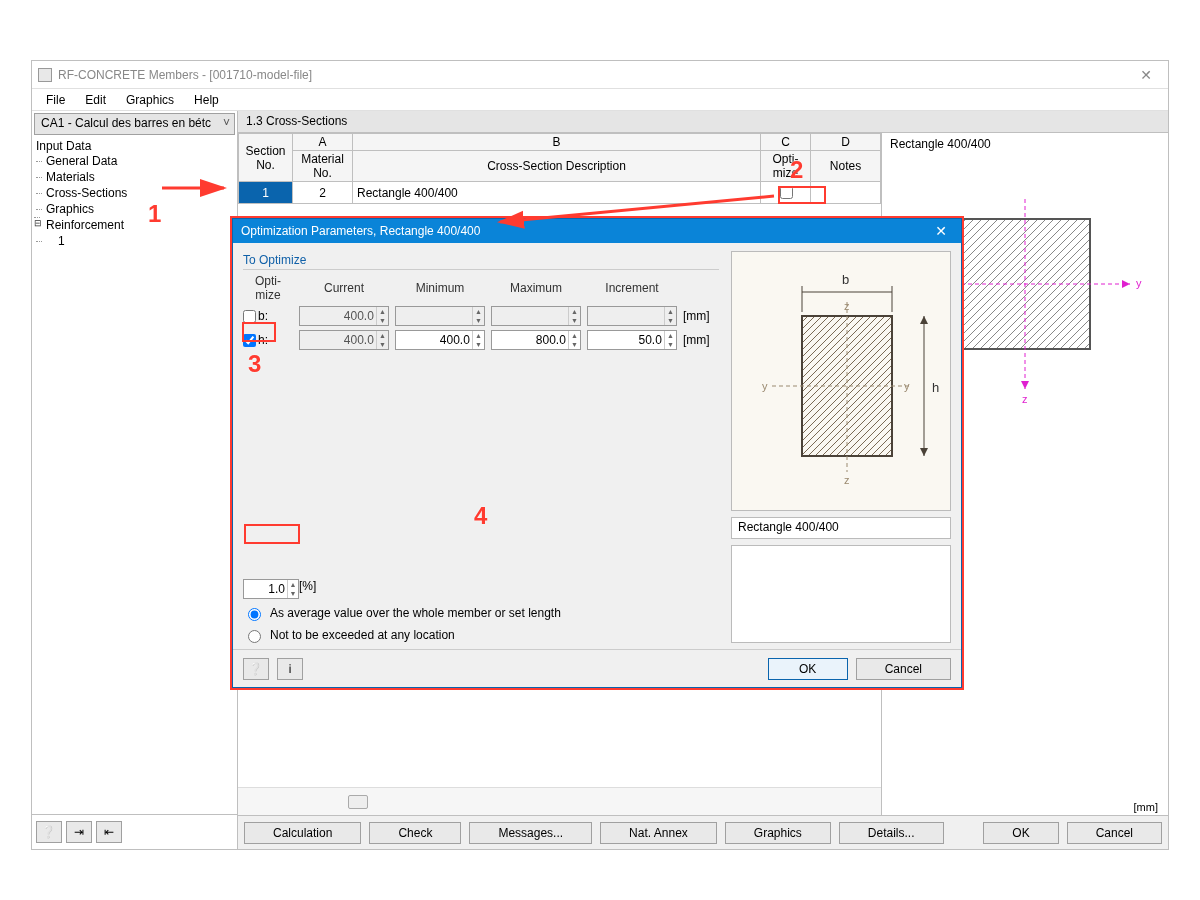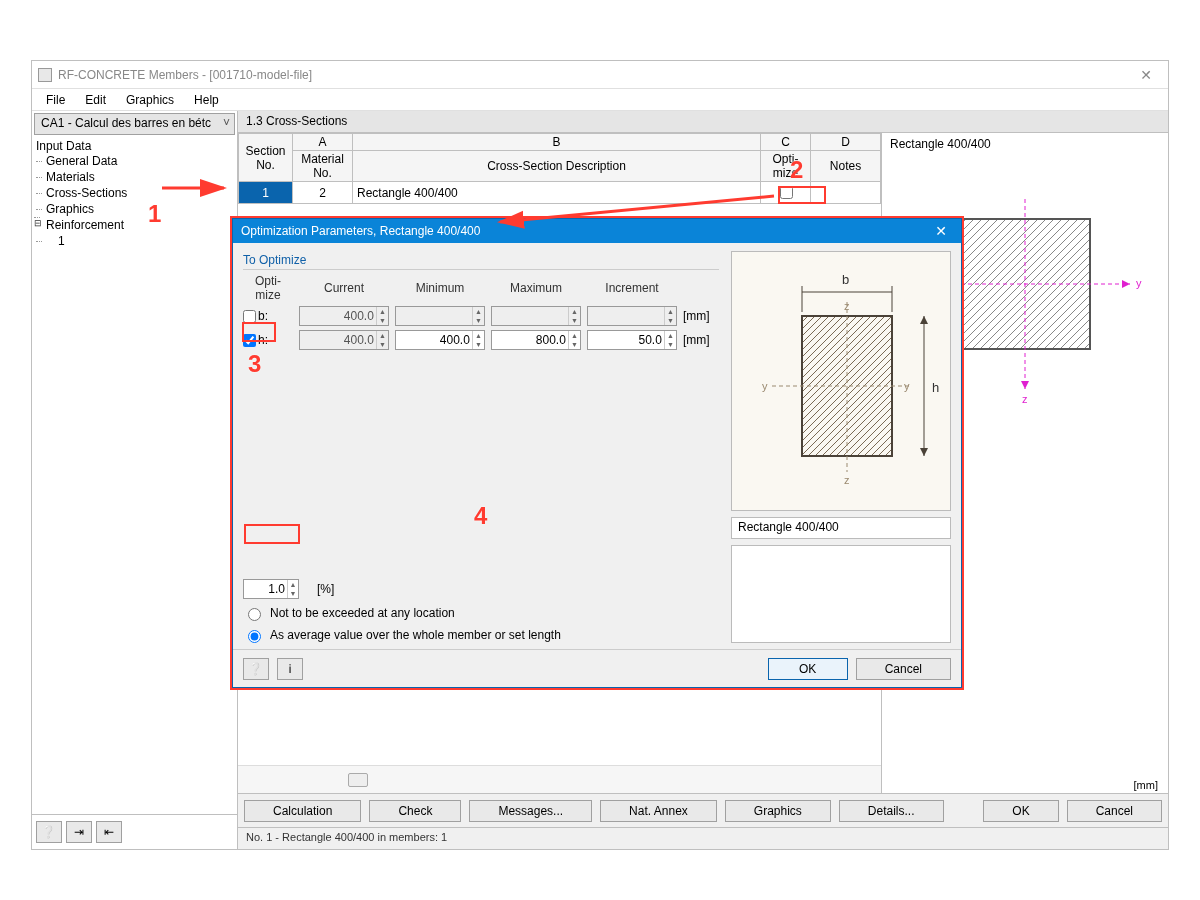--- a/index.html
+++ b/index.html
@@ -158,21 +158,21 @@
     background: transparent; font-size:12px;
   }
   .spin .arrows {
     width: 14px; display:flex; flex-direction:column;
     border-left:1px solid #ccc;
   }
   .spin .arrows span{
     flex:1; font-size:7px; text-align:center; line-height:9px; color:#666;
   }
   .reinf { margin-top: auto; padding-top: 12px;}
-  .reinf-row { display:flex; align-items:center; gap:18px; margin-top:4px;}
+  .reinf-row { display:flex; gap:0; margin-top:4px;}
   .radio-row { display:flex; align-items:center; gap:6px; margin-top:6px;}
   .dlg-right {
     width: 260px; display:flex; flex-direction:column;
     gap:6px;
   }
   .dlg-preview {
     height: 260px; border:1px solid #bbb; background:#faf8f2;
     position:relative;
   }
   .dlg-preview svg { position:absolute; left:0; top:0;}
@@ -311,21 +311,20 @@
         <div class="btn">Calculation</div>
         <div class="btn">Check</div>
         <div class="btn">Messages...</div>
         <div class="btn">Nat. Annex</div>
         <div class="btn">Graphics</div>
         <div class="btn">Details...</div>
         <div style="flex:1"></div>
         <div class="btn">OK</div>
         <div class="btn">Cancel</div>
       </div>
-      <div class="status">No. 1  -  Rectangle 400/400 in members: 1</div>
     </div>
   </div>
 </div>
 
 <div class="dialog">
   <div class="dlg-titlebar">
     <span>Optimization Parameters, Rectangle 400/400</span>
     <span class="flex"></span>
     <span class="dlg-close">✕</span>
   </div>
@@ -415,26 +414,26 @@
           <div class="spin" style="width:56px">
             <input value="1.0" style="">
             <div class="arrows">
                 <span>▲</span>
                 <span>▼</span>
               </div>
           </div>
           <span>[%]</span>
         </div>
         <div class="radio-row">
+          <input type="radio" name="rmode" checked="" style="">
+          <span>As average value over the whole member or set length</span>
+        </div>
+        <div class="radio-row">
           <input type="radio" name="rmode" style="">
           <span>Not to be exceeded at any location</span>
-        </div>
-        <div class="radio-row">
-          <input type="radio" name="rmode" checked="" style="">
-          <span>As average value over the whole member or set length</span>
         </div>
       </div>
     </div>
     <div class="dlg-right">
       <div class="dlg-preview">
         <svg width="258" height="258">
           <defs>
             <pattern id="hatchB" width="7" height="7" patternUnits="userSpaceOnUse">
               <path d="M-2,2 l4,-4 M0,7 l7,-7 M5,9 l4,-4" stroke="#7a6a55" stroke-width="1"></path>
             </pattern>

